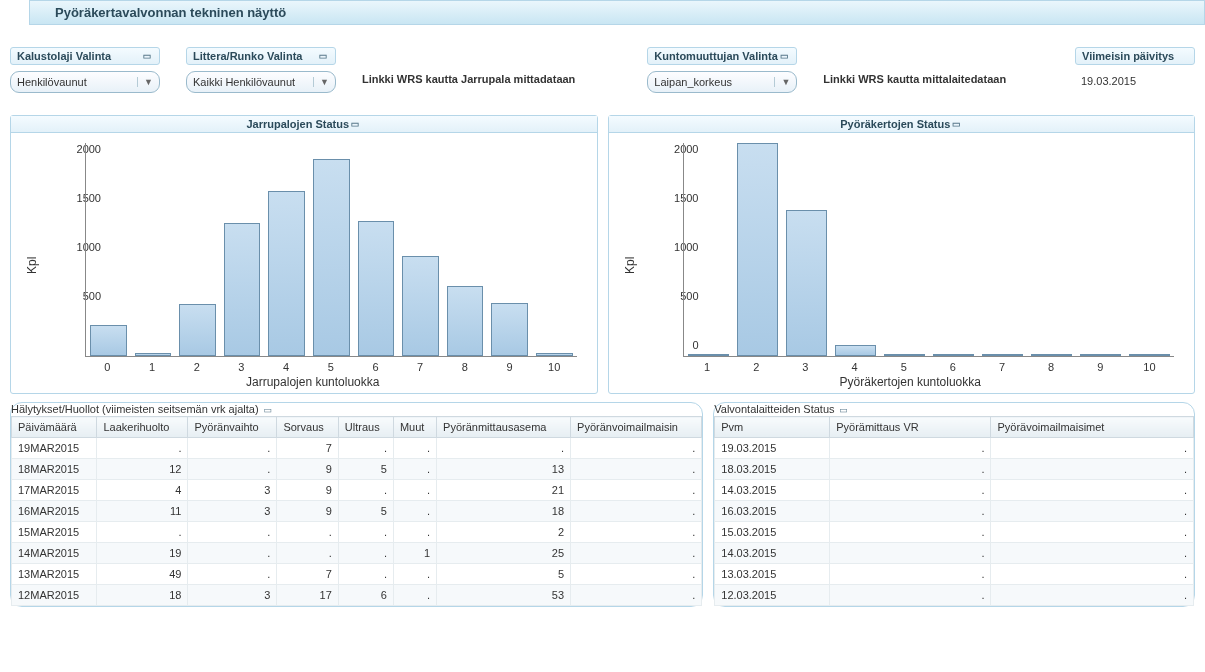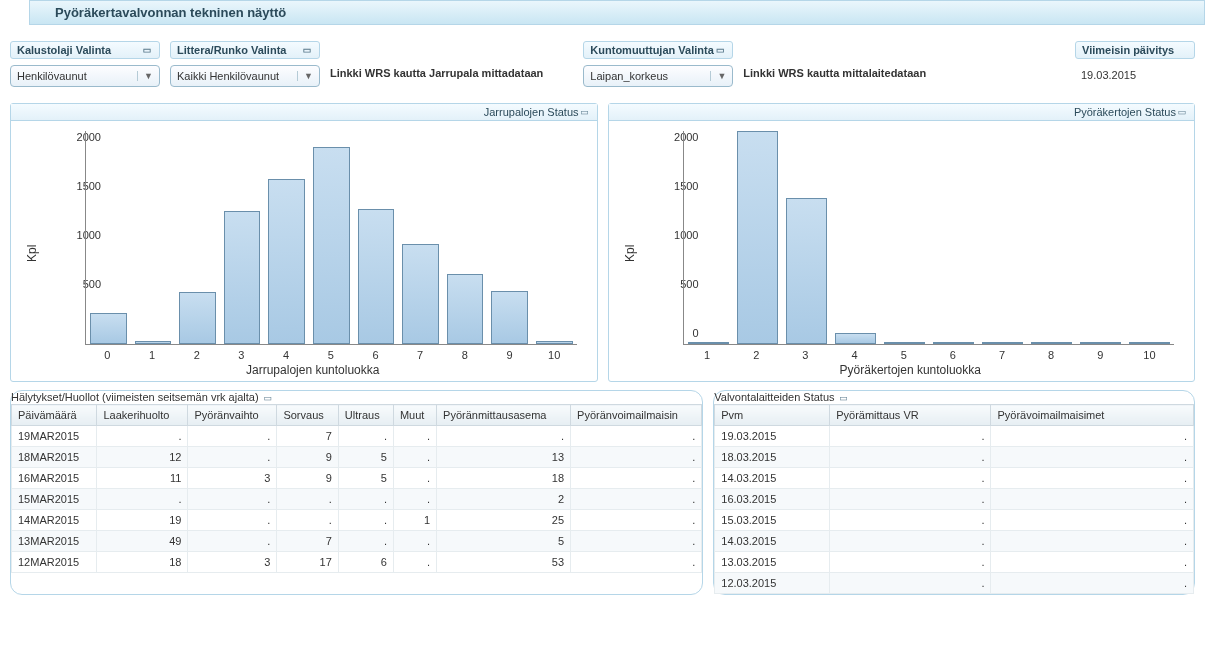--- a/index.html
+++ b/index.html
@@ -16,22 +16,22 @@
     border: 1px solid #b5d6e8;
     padding: 4px 25px;
     font-size: 13px;
     font-weight: bold;
     color: #2b4a5a;
     margin-left: 29px;
   }
   .controls-row {
     display: flex;
     align-items: flex-start;
-    padding: 16px 10px;
-    gap: 10px;
+    padding: 22px 10px;
+    gap: 26px;
     justify-content: space-between;
   }
   .ctl-group {
     display: flex;
     flex-direction: column;
     gap: 6px;
   }
   .panel-label {
     display: flex;
     justify-content: space-between;
@@ -49,21 +49,21 @@
     width: 12px; height: 12px;
     display: inline-flex; align-items: center; justify-content: center;
     font-size: 9px; color: #5a7a8c;
   }
   .select-box {
     display: inline-flex;
     align-items: center;
     justify-content: space-between;
     background: linear-gradient(#fdfdff,#e8f1f8);
     border: 1px solid #9abacc;
-    border-radius: 4px;
+    border-radius: 9px;
     padding: 4px 6px;
     font-size: 11px;
     color: #333;
     width: 150px;
   }
   .select-box .sep {
     border-left: 1px solid #b5cbd6;
     padding-left: 6px;
     margin-left: 6px;
     color: #666;
@@ -90,23 +90,23 @@
   .chart-panel {
     border: 1px solid #b5d6e8;
     border-radius: 3px;
     flex: 1;
   }
   .chart-panel .ptitle {
     background: linear-gradient(#f4fbff,#e3f1f9);
     border-bottom: 1px solid #b5d6e8;
     padding: 2px 6px;
     font-size: 11px;
-    font-weight: normal;
+    font-weight: bold;
     color: #2b4a5a;
-    display: flex; justify-content: flex-end;
+    display: flex; justify-content: center;
   }
   .chart-body {
     display: flex;
     padding: 10px 10px 6px;
     height: 260px;
     position: relative;
   }
   .ylab {
     writing-mode: vertical-rl;
     transform: rotate(180deg);
@@ -351,20 +351,30 @@
             <td class="">18MAR2015</td>
             <td class="num">12</td>
             <td class="num">.</td>
             <td class="num">9</td>
             <td class="num">5</td>
             <td class="num">.</td>
             <td class="num">13</td>
             <td class="num">.</td>
           </tr>
           <tr>
+            <td class="">17MAR2015</td>
+            <td class="num">4</td>
+            <td class="num">3</td>
+            <td class="num">9</td>
+            <td class="num">.</td>
+            <td class="num">.</td>
+            <td class="num">21</td>
+            <td class="num">.</td>
+          </tr>
+          <tr>
             <td class="">16MAR2015</td>
             <td class="num">11</td>
             <td class="num">3</td>
             <td class="num">9</td>
             <td class="num">5</td>
             <td class="num">.</td>
             <td class="num">18</td>
             <td class="num">.</td>
           </tr>
           <tr>

